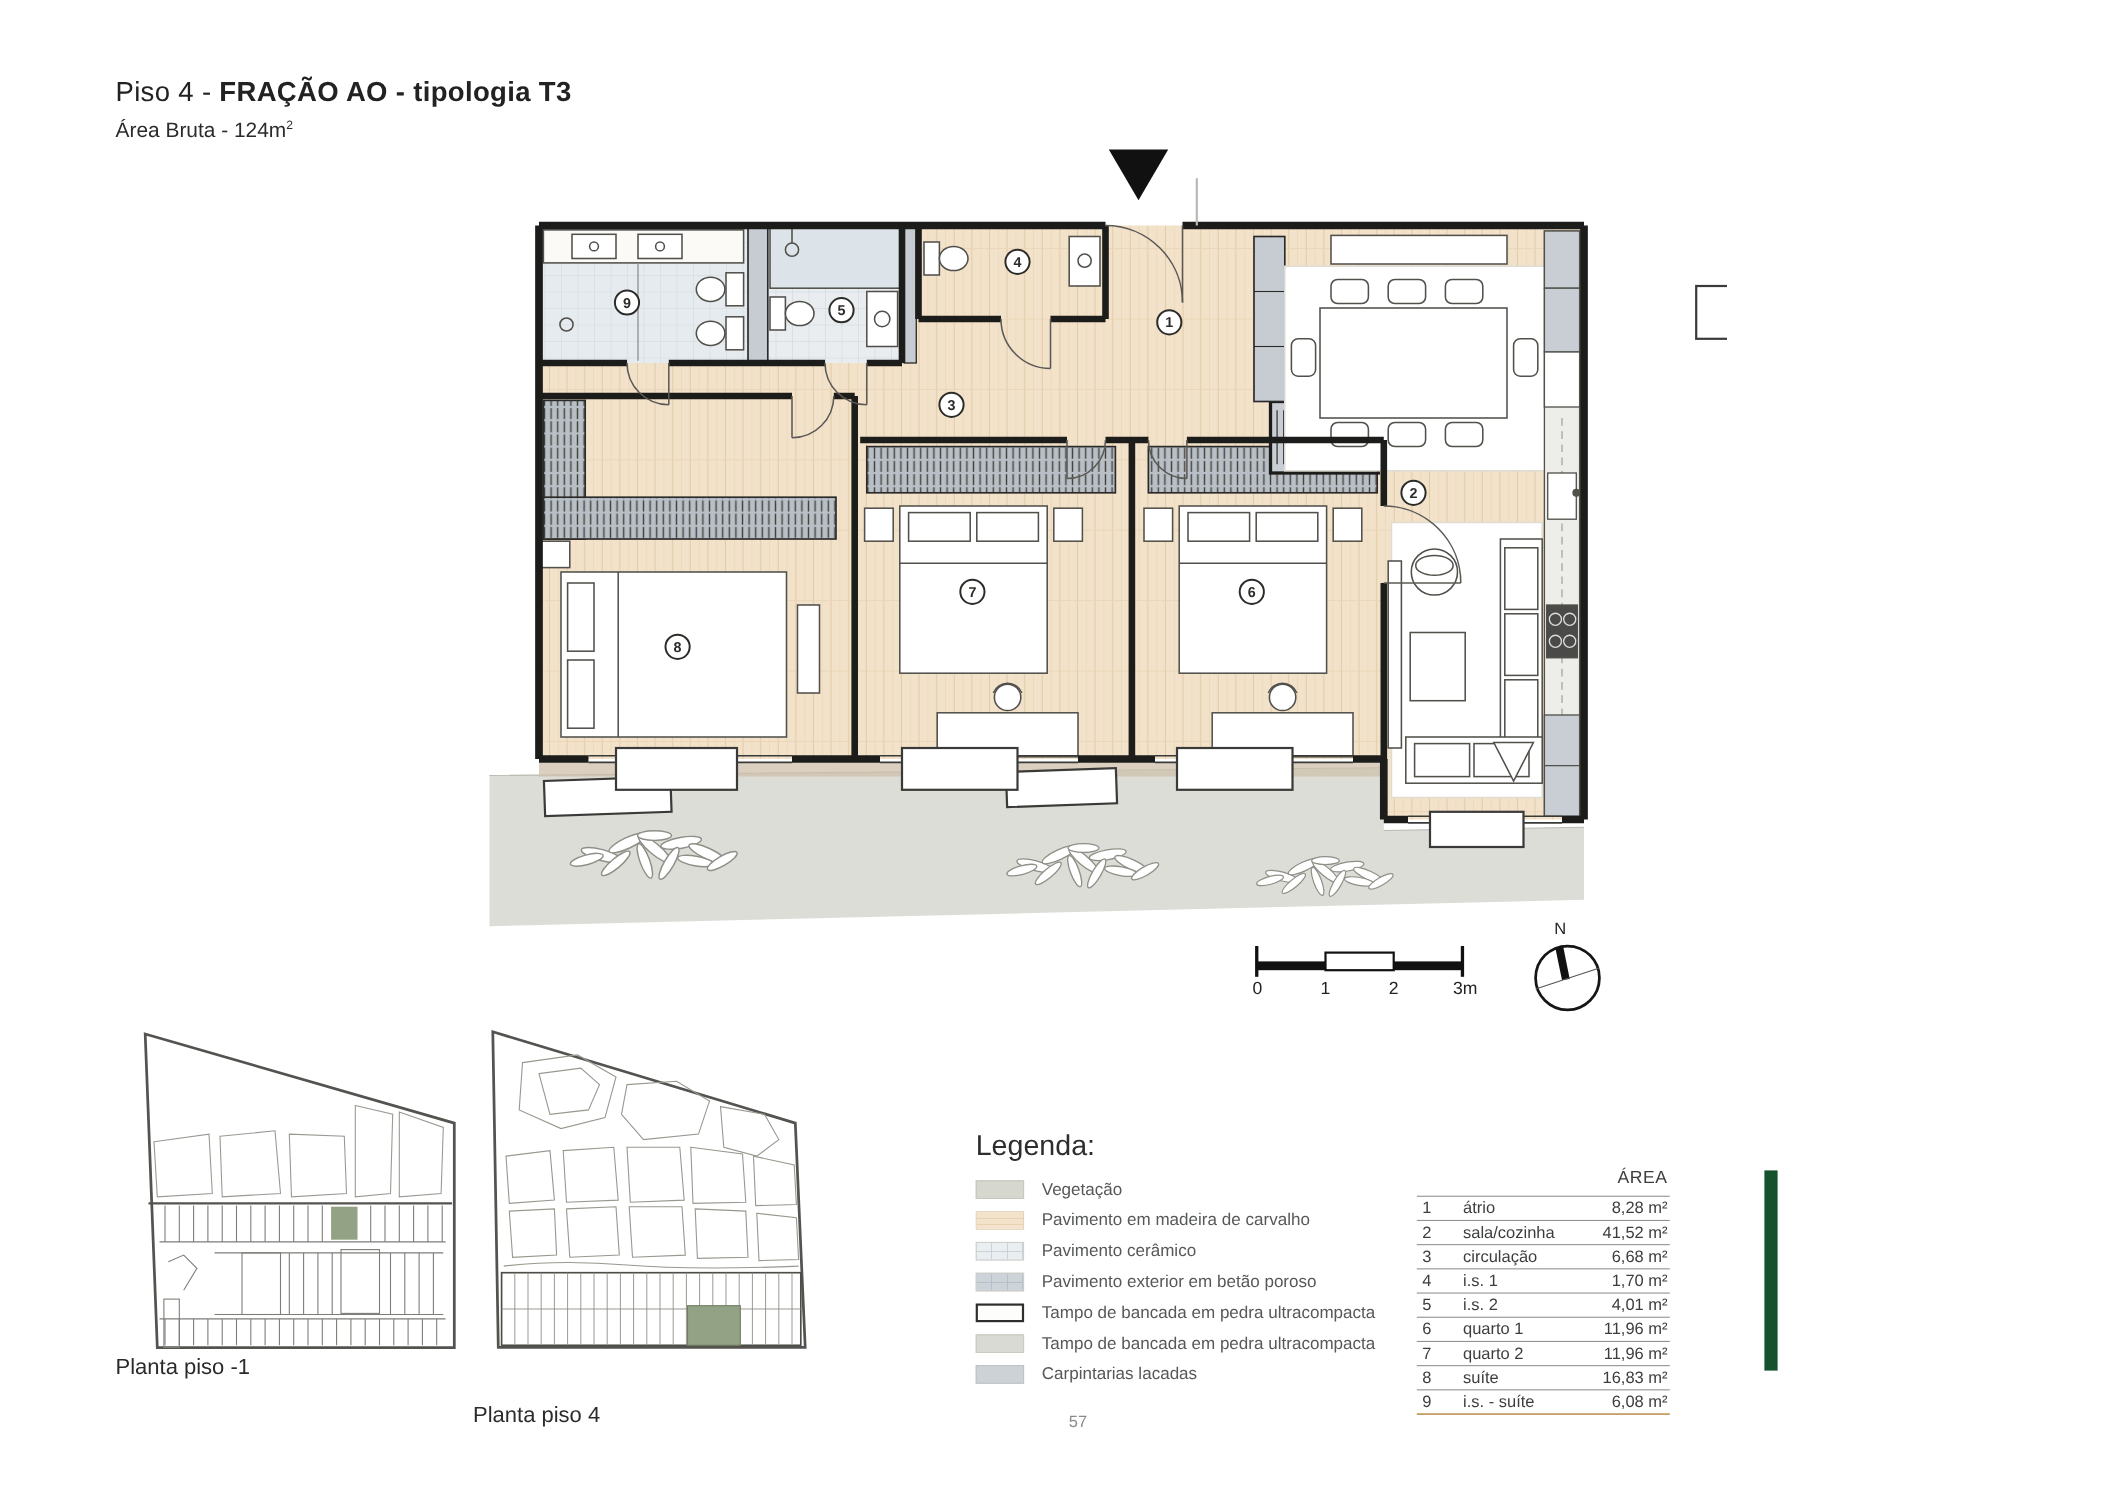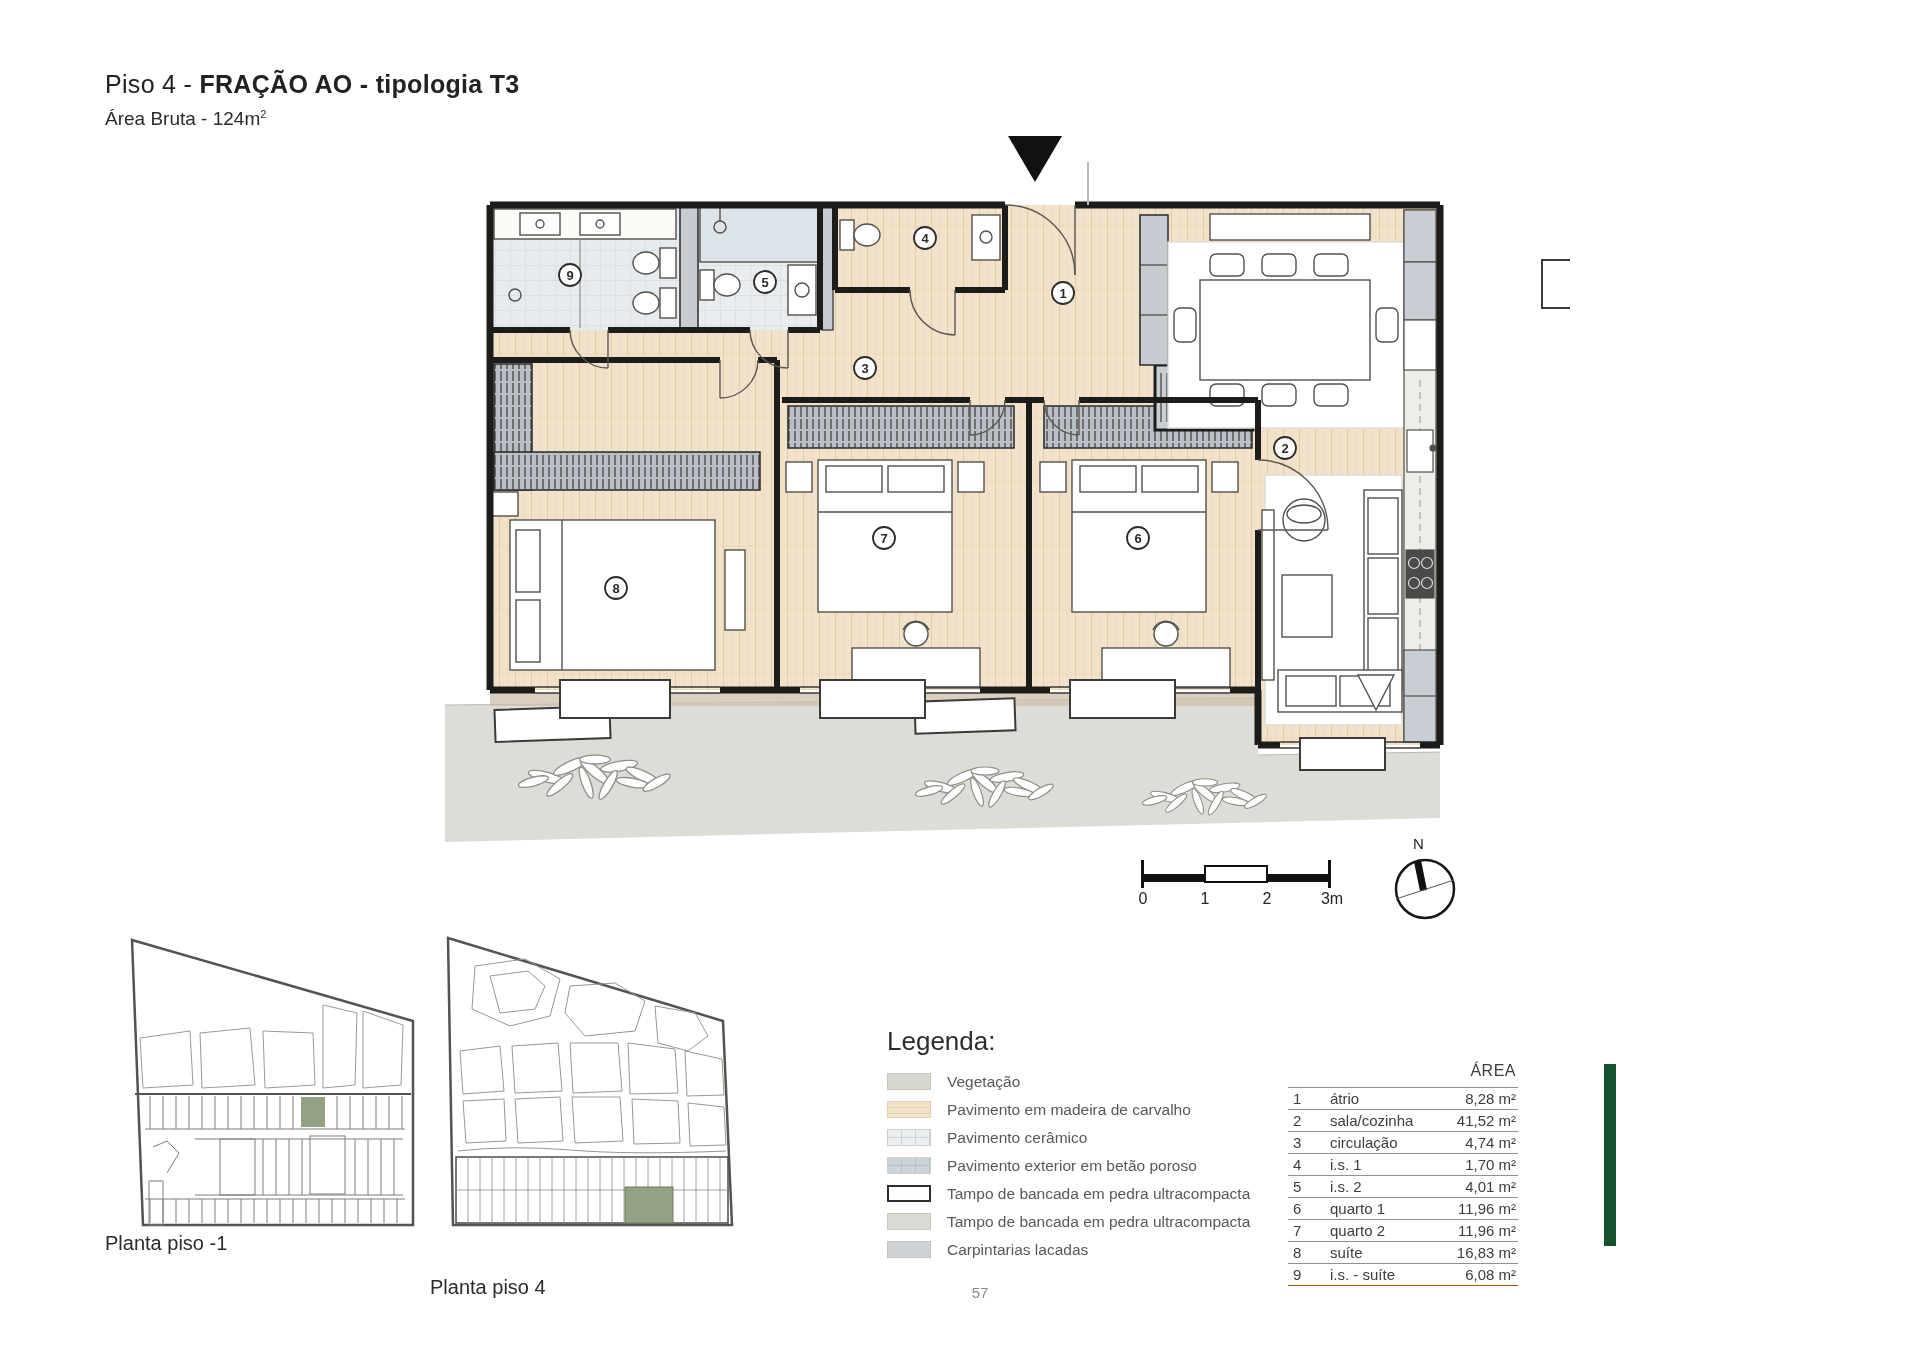--- a/index.html
+++ b/index.html
@@ -450,21 +450,21 @@
         <span class="ar">8,28 m²</span>
       </div>
     <div class="row">
         <span class="num">2</span>
         <span class="nm">sala/cozinha</span>
         <span class="ar">41,52 m²</span>
       </div>
     <div class="row">
         <span class="num">3</span>
         <span class="nm">circulação</span>
-        <span class="ar">4,74 m²</span>
+        <span class="ar">6,68 m²</span>
       </div>
     <div class="row">
         <span class="num">4</span>
         <span class="nm">i.s. 1</span>
         <span class="ar">1,70 m²</span>
       </div>
     <div class="row">
         <span class="num">5</span>
         <span class="nm">i.s. 2</span>
         <span class="ar">4,01 m²</span>

